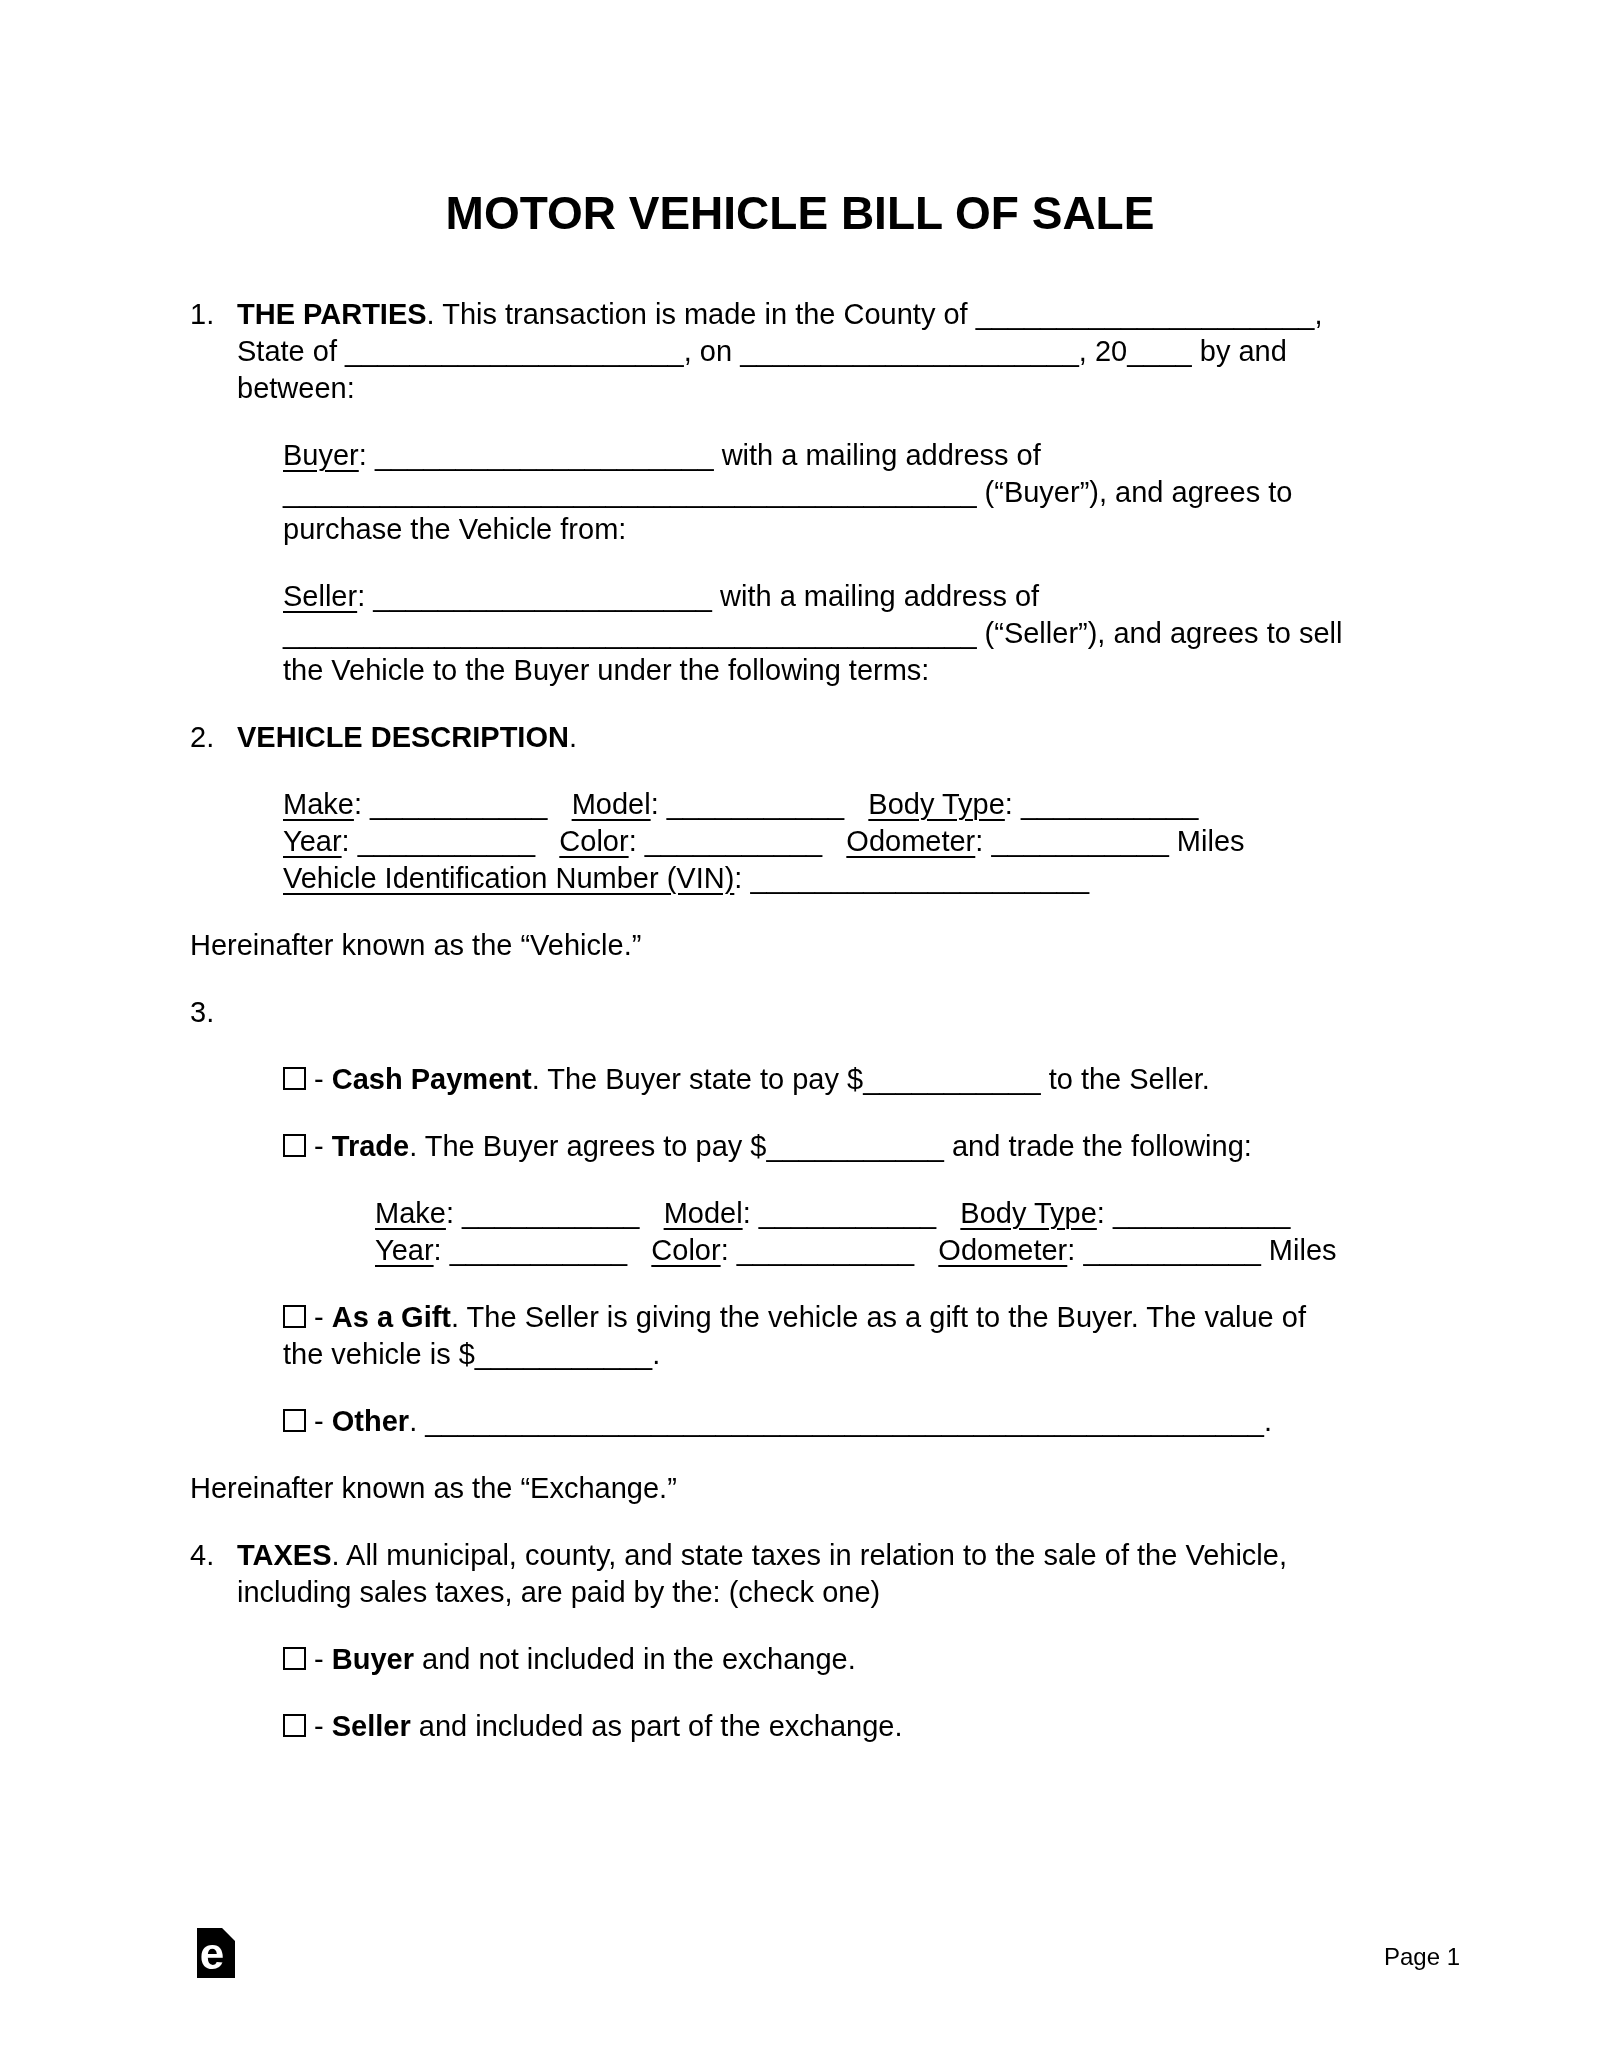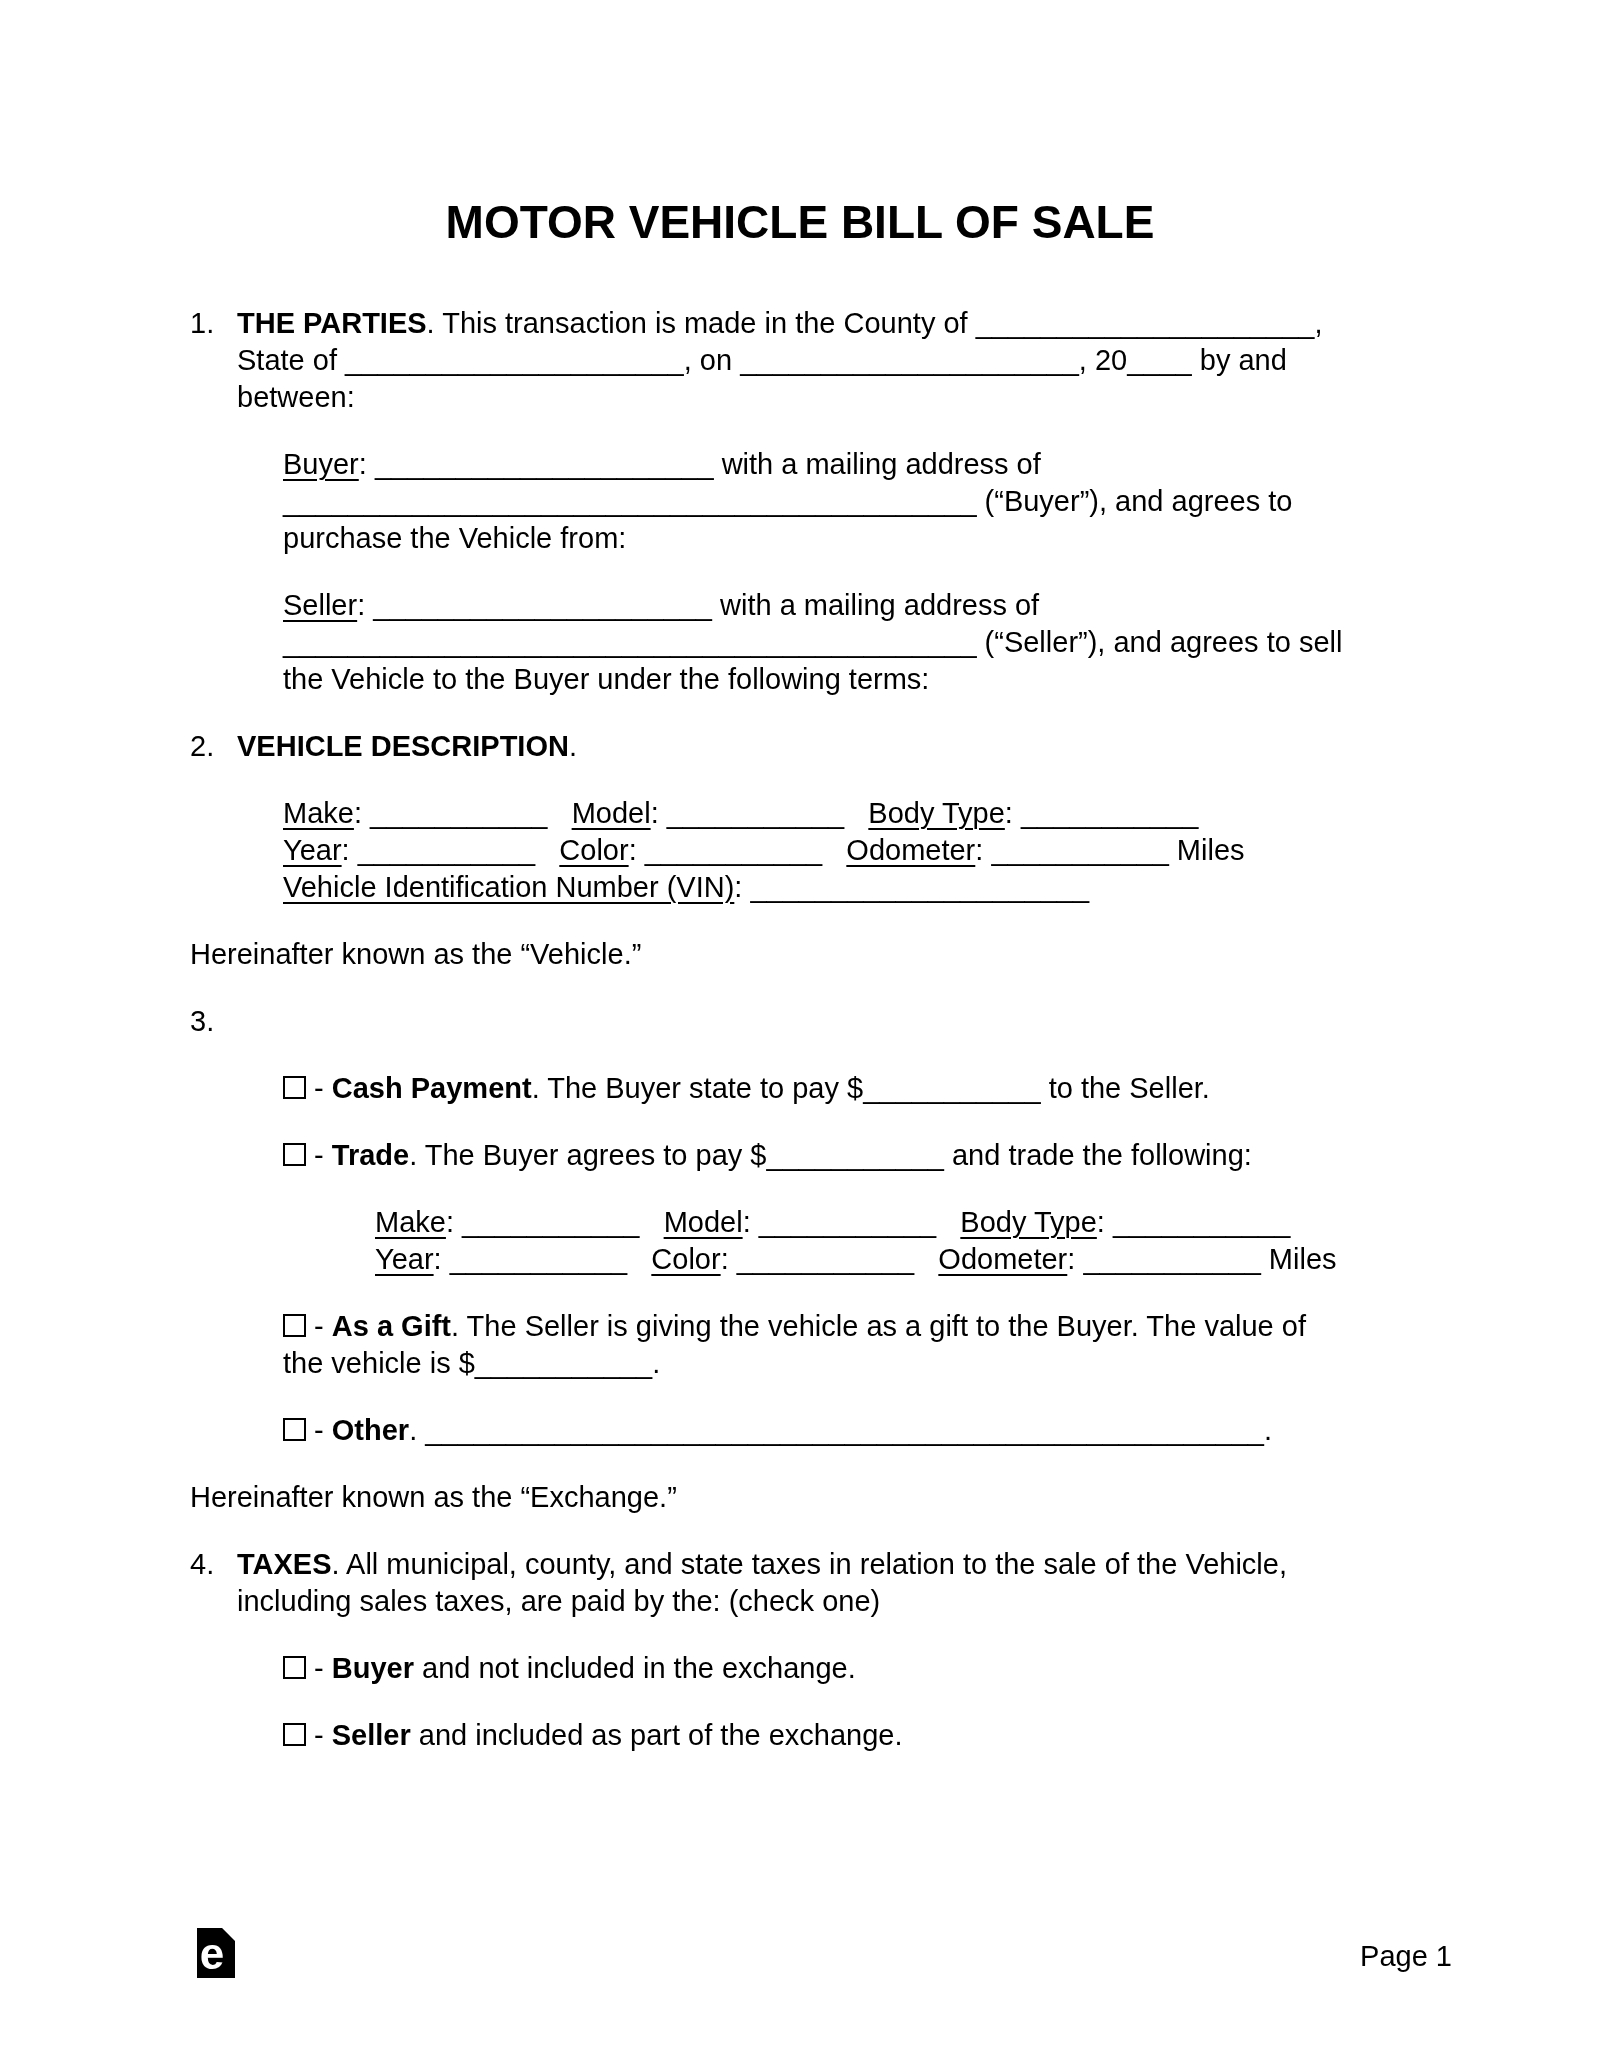--- a/index.html
+++ b/index.html
@@ -6,21 +6,21 @@
   .page {
     position:relative;
     width:1600px; height:2070px;
     background:#ffffff;
     font-family:"Liberation Sans", sans-serif;
     font-size:29px; line-height:37px;
     color:#000000;
     overflow:hidden;
   }
   .title {
-    margin:9px 0 56px 0;
+    margin:0 0 56px 0;
     padding-top:186px;
     text-align:center;
     font-weight:bold;
     font-size:46px; line-height:54px;
   }
   .content { margin:0 190px; }
   .block { white-space:pre-wrap; }
   .block + .block { margin-top:30px; }
   .item { display:flex; }
   .item .num { flex:0 0 47px; }
@@ -41,21 +41,21 @@
     position:absolute; inset:0; background:#000;
     -webkit-clip-path:polygon(0 0, 66% 0, 100% 26%, 100% 100%, 0 100%);
     clip-path:polygon(0 0, 66% 0, 100% 26%, 100% 100%, 0 100%);
   }
   .footer-logo .letter {
     position:absolute; inset:0;
     display:flex; align-items:center; justify-content:center;
     box-sizing:border-box; padding-right:8px; padding-top:2px;
     color:#fff; font-weight:bold; font-size:44px; line-height:44px;
   }
-  .page-number { position:absolute; top:1938px; right:148px; font-size:29px; line-height:37px; }
+  .page-number { position:absolute; top:1938px; right:140px; font-size:24px; line-height:37px; }
 </style>
 </head>
 <body>
 
 <div class="page">
 
   <h1 class="title">MOTOR VEHICLE BILL OF SALE</h1>
 
   <main class="content">
       <div class="block item"><span class="num">1.</span><div class="item-text"><span class="b">THE PARTIES</span><span>. This transaction is made in the County of _____________________,

